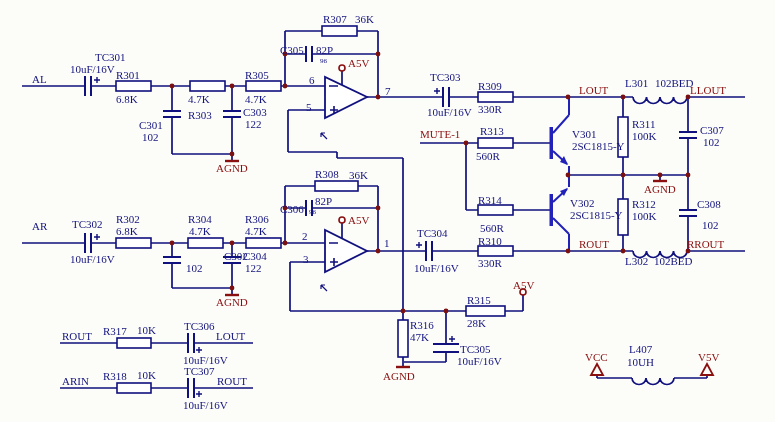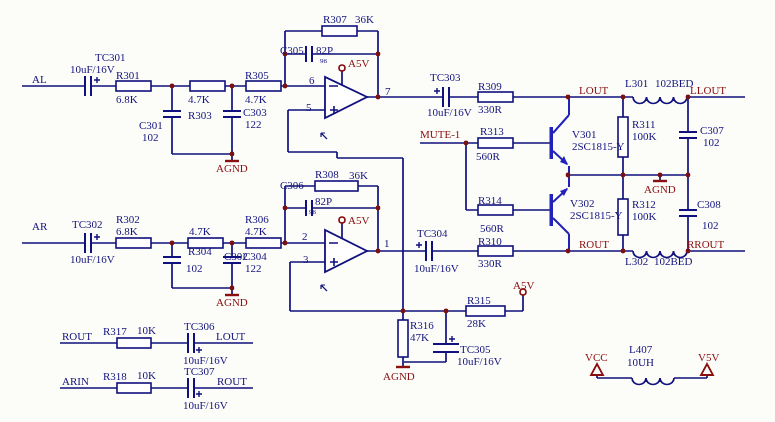--- a/index.html
+++ b/index.html
@@ -218,32 +218,32 @@
       <span class="lbl navy" style="left: 702px; top: 220px;">102</span>
       <span class="lbl red" style="left: 579px; top: 239px;">ROUT</span>
       <span class="lbl navy" style="left: 625px; top: 256px;">L302</span>
       <span class="lbl navy" style="left: 654px; top: 256px;">102BED</span>
       <span class="lbl red" style="left: 687px; top: 239px;">RROUT</span>
       <span class="lbl navy" style="left: 72px; top: 219px;">TC302</span>
       <span class="lbl navy" style="left: 32px; top: 221px;">AR</span>
       <span class="lbl navy" style="left: 70px; top: 254px;">10uF/16V</span>
       <span class="lbl navy" style="left: 116px; top: 214px;">R302</span>
       <span class="lbl navy" style="left: 116px; top: 226px;">6.8K</span>
-      <span class="lbl navy" style="left: 188px; top: 214px; margin-top: 32px;">R304</span>
+      <span class="lbl navy" style="left: 188px; top: 214px;">R304</span>
       <span class="lbl navy" style="left: 189px; top: 226px;">4.7K</span>
       <span class="lbl navy" style="left: 184px; top: 251px; margin-left: 40px;">C302</span>
       <span class="lbl navy" style="left: 186px; top: 263px;">102</span>
       <span class="lbl navy" style="left: 245px; top: 214px;">R306</span>
       <span class="lbl navy" style="left: 245px; top: 226px;">4.7K</span>
       <span class="lbl navy" style="left: 243px; top: 251px;">C304</span>
       <span class="lbl navy" style="left: 245px; top: 263px;">122</span>
       <span class="lbl red" style="left: 216px; top: 297px;">AGND</span>
       <span class="lbl navy" style="left: 315px; top: 169px;">R308</span>
       <span class="lbl navy" style="left: 349px; top: 170px;">36K</span>
-      <span class="lbl navy" style="left: 280px; top: 180px;">C306</span>
+      <span class="lbl navy" style="left: 280px; top: 204px;">C306</span>
       <span class="lbl navy" style="left: 315px; top: 196px;">82P</span>
       <span class="lbl navy tiny" style="left: 309px; top: 209px;">96</span>
       <span class="lbl red" style="left: 348px; top: 215px;">A5V</span>
       <span class="lbl navy" style="left: 302px; top: 231px;">2</span>
       <span class="lbl navy" style="left: 303px; top: 254px;">3</span>
       <span class="lbl navy" style="left: 384px; top: 238px;">1</span>
       <span class="lbl navy" style="left: 417px; top: 228px;">TC304</span>
       <span class="lbl navy" style="left: 414px; top: 263px;">10uF/16V</span>
       <span class="lbl navy" style="left: 478px; top: 236px;">R310</span>
       <span class="lbl navy" style="left: 478px; top: 258px;">330R</span>

